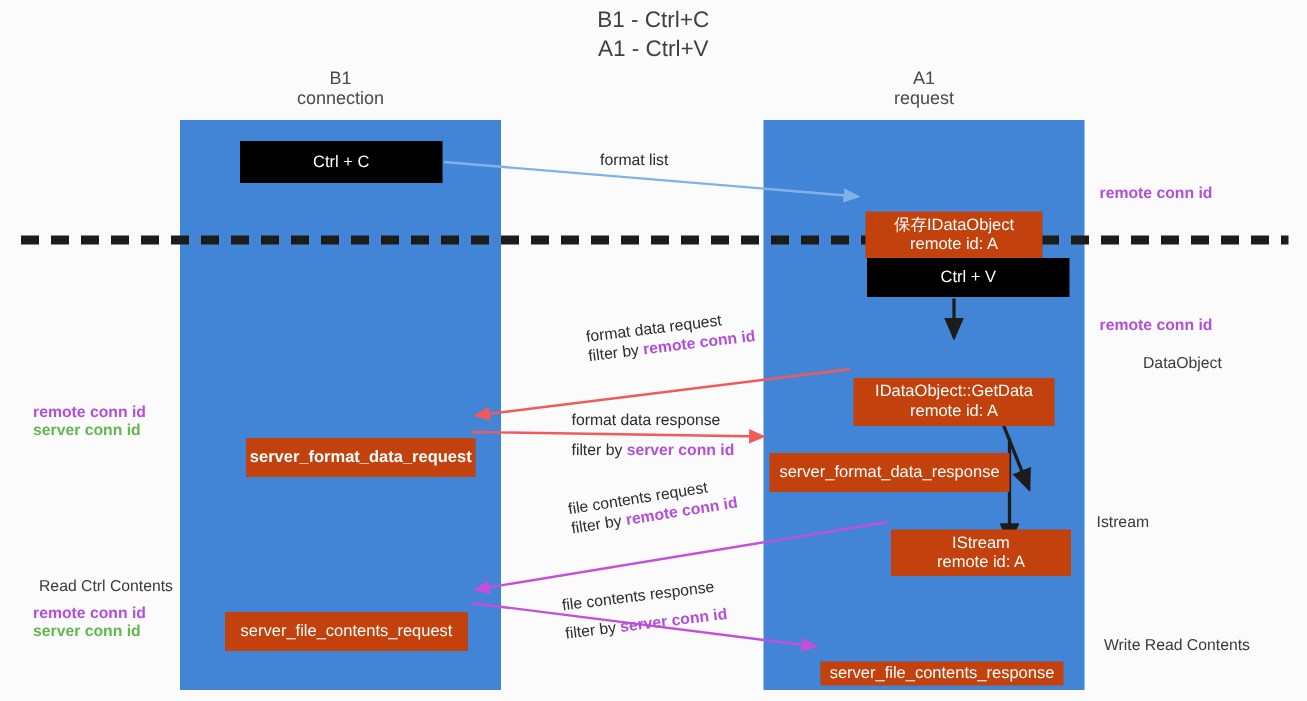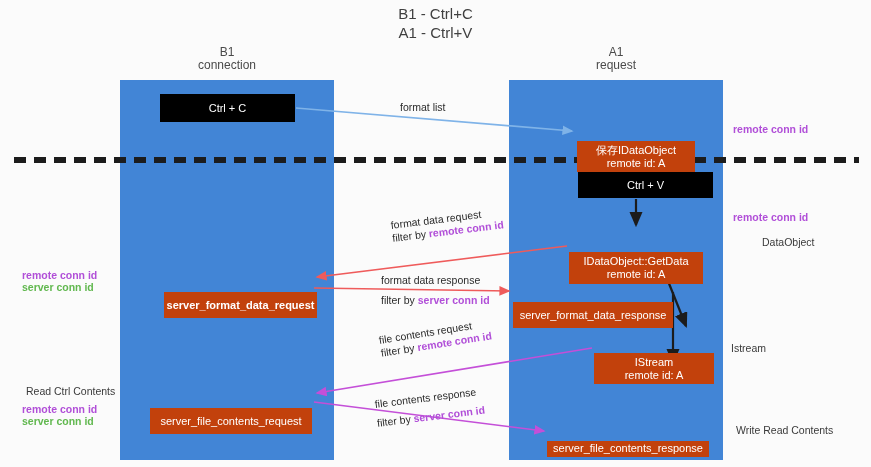--- a/index.html
+++ b/index.html
@@ -45,21 +45,21 @@
   .orange{background:#c2410c;margin-top:24px;}
 
   #n-ctrlc{left:160px;top:94px;width:135px;height:28px;}
   #n-ctrlv{left:578px;top:172px;width:135px;height:26px;}
   #n-idataobject{left:577px;top:117px;width:118px;height:31px;}
   #n-getdata{left:569px;top:228px;width:134px;height:32px;justify-content:center;}
   #n-istream{left:594px;top:329px;width:120px;height:31px;}
   #n-sfdreq{left:164px;top:268px;width:153px;height:26px;font-weight:bold;}
   #n-sfdres{left:513px;top:278px;width:160px;height:26px;text-align:right;}
   #n-sfcreq{left:150px;top:384px;width:162px;height:26px;}
-  #n-sfcres{left:547px;top:417px;width:162px;height:16px;justify-content:flex-end;}
+  #n-sfcres{left:547px;top:417px;width:162px;height:16px;}
 
   
   #divider{
     position:absolute;left:14px;top:157px;width:845px;height:6px;
     background-image:repeating-linear-gradient(to right,#1c1c1c 0px,#1c1c1c 12px,rgba(0,0,0,0) 12px,rgba(0,0,0,0) 20px);
   }
 
   
   .lbl{position:absolute;font-size:10.5px;color:#2b2b2b;line-height:13px;white-space:nowrap;}
   .lbl.rot{transform-origin:left top;}

